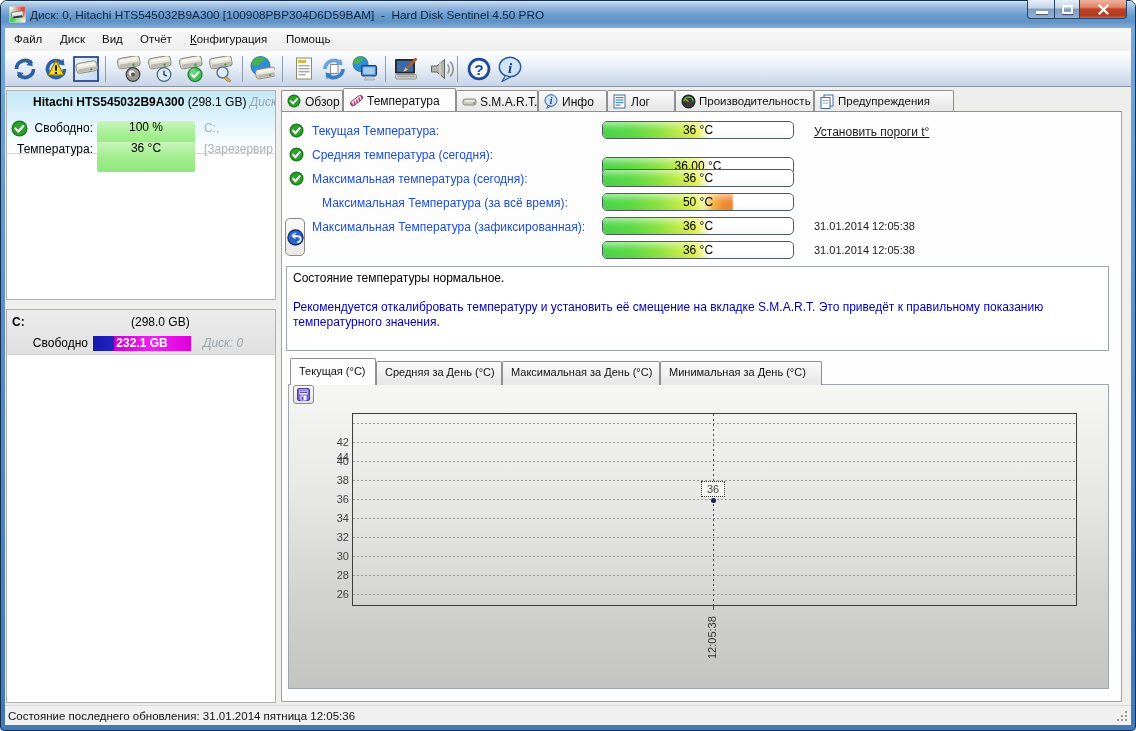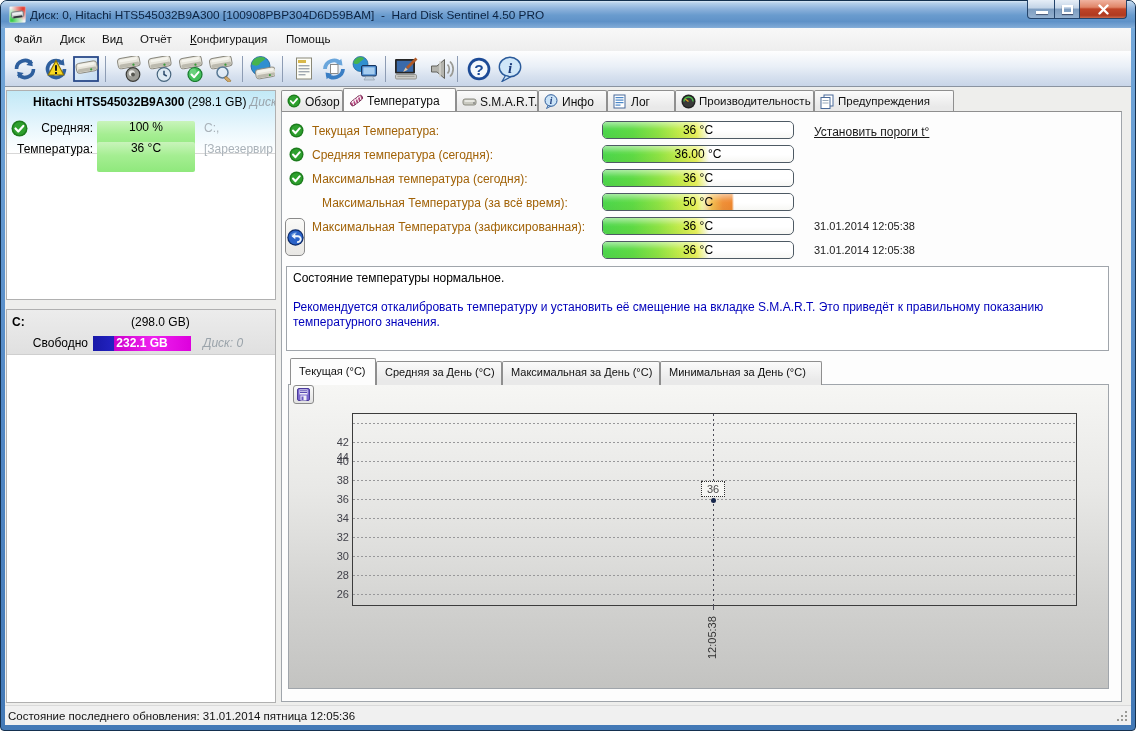--- a/index.html
+++ b/index.html
@@ -42,21 +42,21 @@
 .gtext{position:absolute;left:197px;font-size:12px;color:#a9b2b9;white-space:nowrap;}
 #lbox2{position:absolute;left:6px;top:309px;width:270px;height:394px;background:#fff;border:1px solid #b0b0b0;}
 #lbox2 .ghd{position:absolute;left:0;top:0;width:100%;height:45px;background:linear-gradient(180deg,#ececec,#e0e0e0);border-bottom:1px solid #cfcfcf;}
 
 .tab{position:absolute;border:1px solid #8f8f8f;border-bottom:none;border-radius:2px 2px 0 0;background:linear-gradient(180deg,#fbfbfb,#e9e9e9 80%);font-size:12px;color:#111;}
 .tab .tl{position:absolute;white-space:nowrap;}
 .tab.sub .tl{font-size:11px;}
 .tab.active{background:#fdfdfd;z-index:5;}
 
 #page{position:absolute;left:281px;top:111px;width:841px;height:591px;background:#fdfdfd;border:1px solid #a0a5ab;border-top:1px solid #8f8f8f;}
-.prow-label{position:absolute;left:30px;font-size:12px;color:#a16207;white-space:nowrap;}
+.prow-label{position:absolute;left:30px;font-size:12px;color:#1d4ed8;white-space:nowrap;}
 .bigbar{position:absolute;left:320px;width:192px;height:18px;border:1px solid #4e5a64;border-radius:5px;background:#fff;overflow:hidden;}
 .bigbar .fill{position:absolute;left:0;top:0;bottom:0;}
 .bigbar .val{position:absolute;left:0;top:0;width:100%;text-align:center;font-size:12px;line-height:17px;color:#000;}
 .rdate{position:absolute;left:532px;font-size:11px;color:#1a1a1a;white-space:nowrap;}
 .pcheck{position:absolute;left:7px;width:15px;height:15px;}
 
 #msgbox{position:absolute;left:4px;top:154px;width:823px;height:85px;border:1px solid #a0a5ab;background:#fff;font-size:12px;}
 #msgbox .t1{position:absolute;left:6px;top:4px;color:#000;}
 #msgbox .t2{position:absolute;left:6px;top:33px;color:#0000bb;line-height:15px;}
 
@@ -256,21 +256,21 @@
   </div>
 <div id="content"></div>
 <div id="lbox1">
   <div class="hdr"></div>
   <div id="lb-title"><b>Hitachi HTS545032B9A300</b> (298.1 GB) <span class="gi">Диск:</span></div>
   <svg class="abs" style="left:4px;top:29px" width="17" height="17" viewBox="0 0 17 17">
     <circle cx="8.5" cy="8.5" r="8" fill="#1d7c1d"></circle>
     <circle cx="8.5" cy="8.5" r="6.5" fill="#2ea02e"></circle>
     <path d="M4.5 8.5l2.8 3 5-5.6" stroke="#fff" stroke-width="2.2" fill="none" stroke-linecap="round" stroke-linejoin="round"></path>
   </svg>
-  <div class="lrow-label" style="left:3px;top:30px;width:83px;">Средняя:</div>
+  <div class="lrow-label" style="left:3px;top:30px;width:83px;">Свободно:</div>
   <div class="gbar" style="top:30px;">100 %</div>
   <div class="gtext" style="top:30px;">C:,</div>
   <div class="lrow-label" style="left:3px;top:51px;width:83px;">Температура:</div>
   <div class="gbar" style="top:51px;">36 °C</div>
   <div class="gtext" style="top:51px;">[Зарезервир</div>
 </div>
 <div id="lbox2">
   <div class="ghd"></div>
   <div class="abs" style="left:5px;top:5px;font-size:12px;font-weight:bold;">C:</div>
   <div class="abs" style="left:124px;top:5px;font-size:12px;">(298.0 GB)</div>
@@ -428,21 +428,21 @@
         <path d="M4.5 6.5a6 6 0 0 1 5-2.5" stroke="#7aa6e0" stroke-width="1.5" fill="none"></path>
         <path d="M7.5 7.2h3.2a2.9 2.9 0 1 1-.6 5.7" stroke="#eef4fc" stroke-width="1.9" fill="none"></path>
         <path d="M8.3 3.9L4.6 7.2l3.7 3.1z" fill="#eef4fc"></path>
       </svg>
     </div>
     <div class="bigbar" style="top: 9px;">
       <div class="fill" style="width:106px;background:linear-gradient(90deg,#4cd64c 0%,#5eda44 28%,#8ce243 52%,#c3eb4a 72%,#e9f25c 88%,rgba(246,246,150,0) 100%)"></div>
       <div class="fill" style="width:190px;background:linear-gradient(180deg,rgba(255,255,255,.5) 0%,rgba(255,255,255,.08) 40%,rgba(255,255,255,0) 55%,rgba(90,90,30,.05) 100%)"></div>
       <div class="val">36 °C</div>
     </div>
-    <div class="bigbar" style="top: 33px;">
+    <div class="bigbar" style="top: 45px;">
       <div class="fill" style="width:106px;background:linear-gradient(90deg,#4cd64c 0%,#5eda44 28%,#8ce243 52%,#c3eb4a 72%,#e9f25c 88%,rgba(246,246,150,0) 100%)"></div>
       <div class="fill" style="width:190px;background:linear-gradient(180deg,rgba(255,255,255,.5) 0%,rgba(255,255,255,.08) 40%,rgba(255,255,255,0) 55%,rgba(90,90,30,.05) 100%)"></div>
       <div class="val">36.00 °C</div>
     </div>
     <div class="bigbar" style="top: 57px;">
       <div class="fill" style="width:106px;background:linear-gradient(90deg,#4cd64c 0%,#5eda44 28%,#8ce243 52%,#c3eb4a 72%,#e9f25c 88%,rgba(246,246,150,0) 100%)"></div>
       <div class="fill" style="width:190px;background:linear-gradient(180deg,rgba(255,255,255,.5) 0%,rgba(255,255,255,.08) 40%,rgba(255,255,255,0) 55%,rgba(90,90,30,.05) 100%)"></div>
       <div class="val">36 °C</div>
     </div>
     <div class="bigbar" style="top: 81px;">

